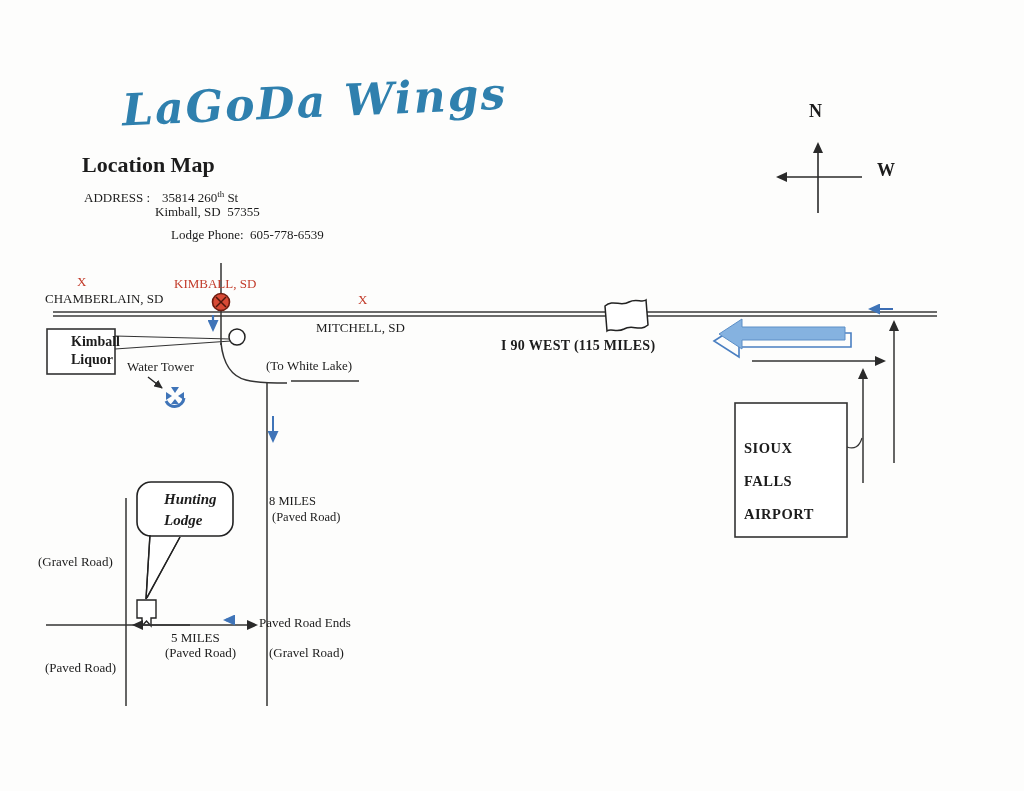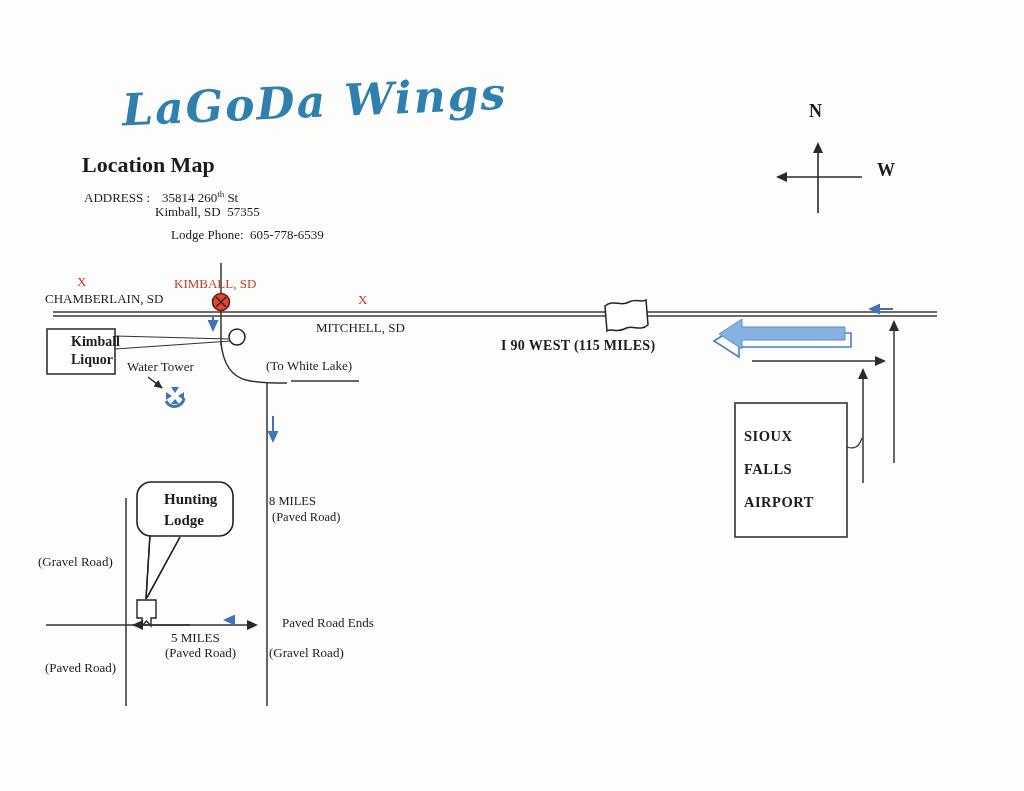--- a/index.html
+++ b/index.html
@@ -11,22 +11,22 @@
   .h1{font-size:22px;font-weight:bold;}
   .small{font-size:13px;}
   .tiny{font-size:12.5px;}
   .red{color:#c23b2a;}
   .addr-label{margin-right:12px;}
   sup{font-size:9px;}
   .sfx{margin-left:3px;}
   .compass{font-size:18px;font-weight:bold;}
   .i90{font-size:14px;font-weight:bold;letter-spacing:.3px;}
   .boxtext{font-weight:bold;font-size:14px;line-height:17.5px;margin-left:12px;}
-  .lodge{font-weight:bold;font-size:15px;line-height:20.5px;}
-  .airport{font-weight:bold;font-size:14.5px;line-height:33px;letter-spacing:.5px;}
+  .lodge{font-weight:bold;font-size:15px;line-height:20.5px;font-style:italic;}
+  .airport{font-weight:bold;font-size:14.5px;line-height:33px;letter-spacing:.5px;margin-top:12px;}
   svg{position:absolute;left:0;top:0;}
 </style>
 </head>
 <body>
 
 <div class="canvas">
 
   <svg width="1024" height="791" viewBox="0 0 1024 791">
     <defs>
       <marker id="ab" markerUnits="userSpaceOnUse" markerWidth="11" markerHeight="10" refX="9" refY="5" orient="auto">
@@ -145,18 +145,18 @@
 
   <div class="abs tiny" style="left:269px;top:494px;">8 MILES</div>
   <div class="abs tiny" style="left:272px;top:510px;">(Paved Road)</div>
 
   <div class="abs lodge" style="left:164px;top:489px;"><div>Hunting</div><div>Lodge</div></div>
 
   <div class="abs small" style="left:38px;top:554px;">(Gravel Road)</div>
   <div class="abs small" style="left:45px;top:660px;">(Paved Road)</div>
   <div class="abs small" style="left:171px;top:630px;">5 MILES</div>
   <div class="abs small" style="left:165px;top:645px;">(Paved Road)</div>
-  <div class="abs small" style="left:282px;top:615px;">Paved Road Ends</div>
+  <div class="abs small" style="left:259px;top:615px;">Paved Road Ends</div>
   <div class="abs small" style="left:269px;top:645px;">(Gravel Road)</div>
 
   <div class="abs airport" style="left:744px;top:420px;"><div>SIOUX</div><div>FALLS</div><div>AIRPORT</div></div>
 
 </div>
 
 </body></html>

